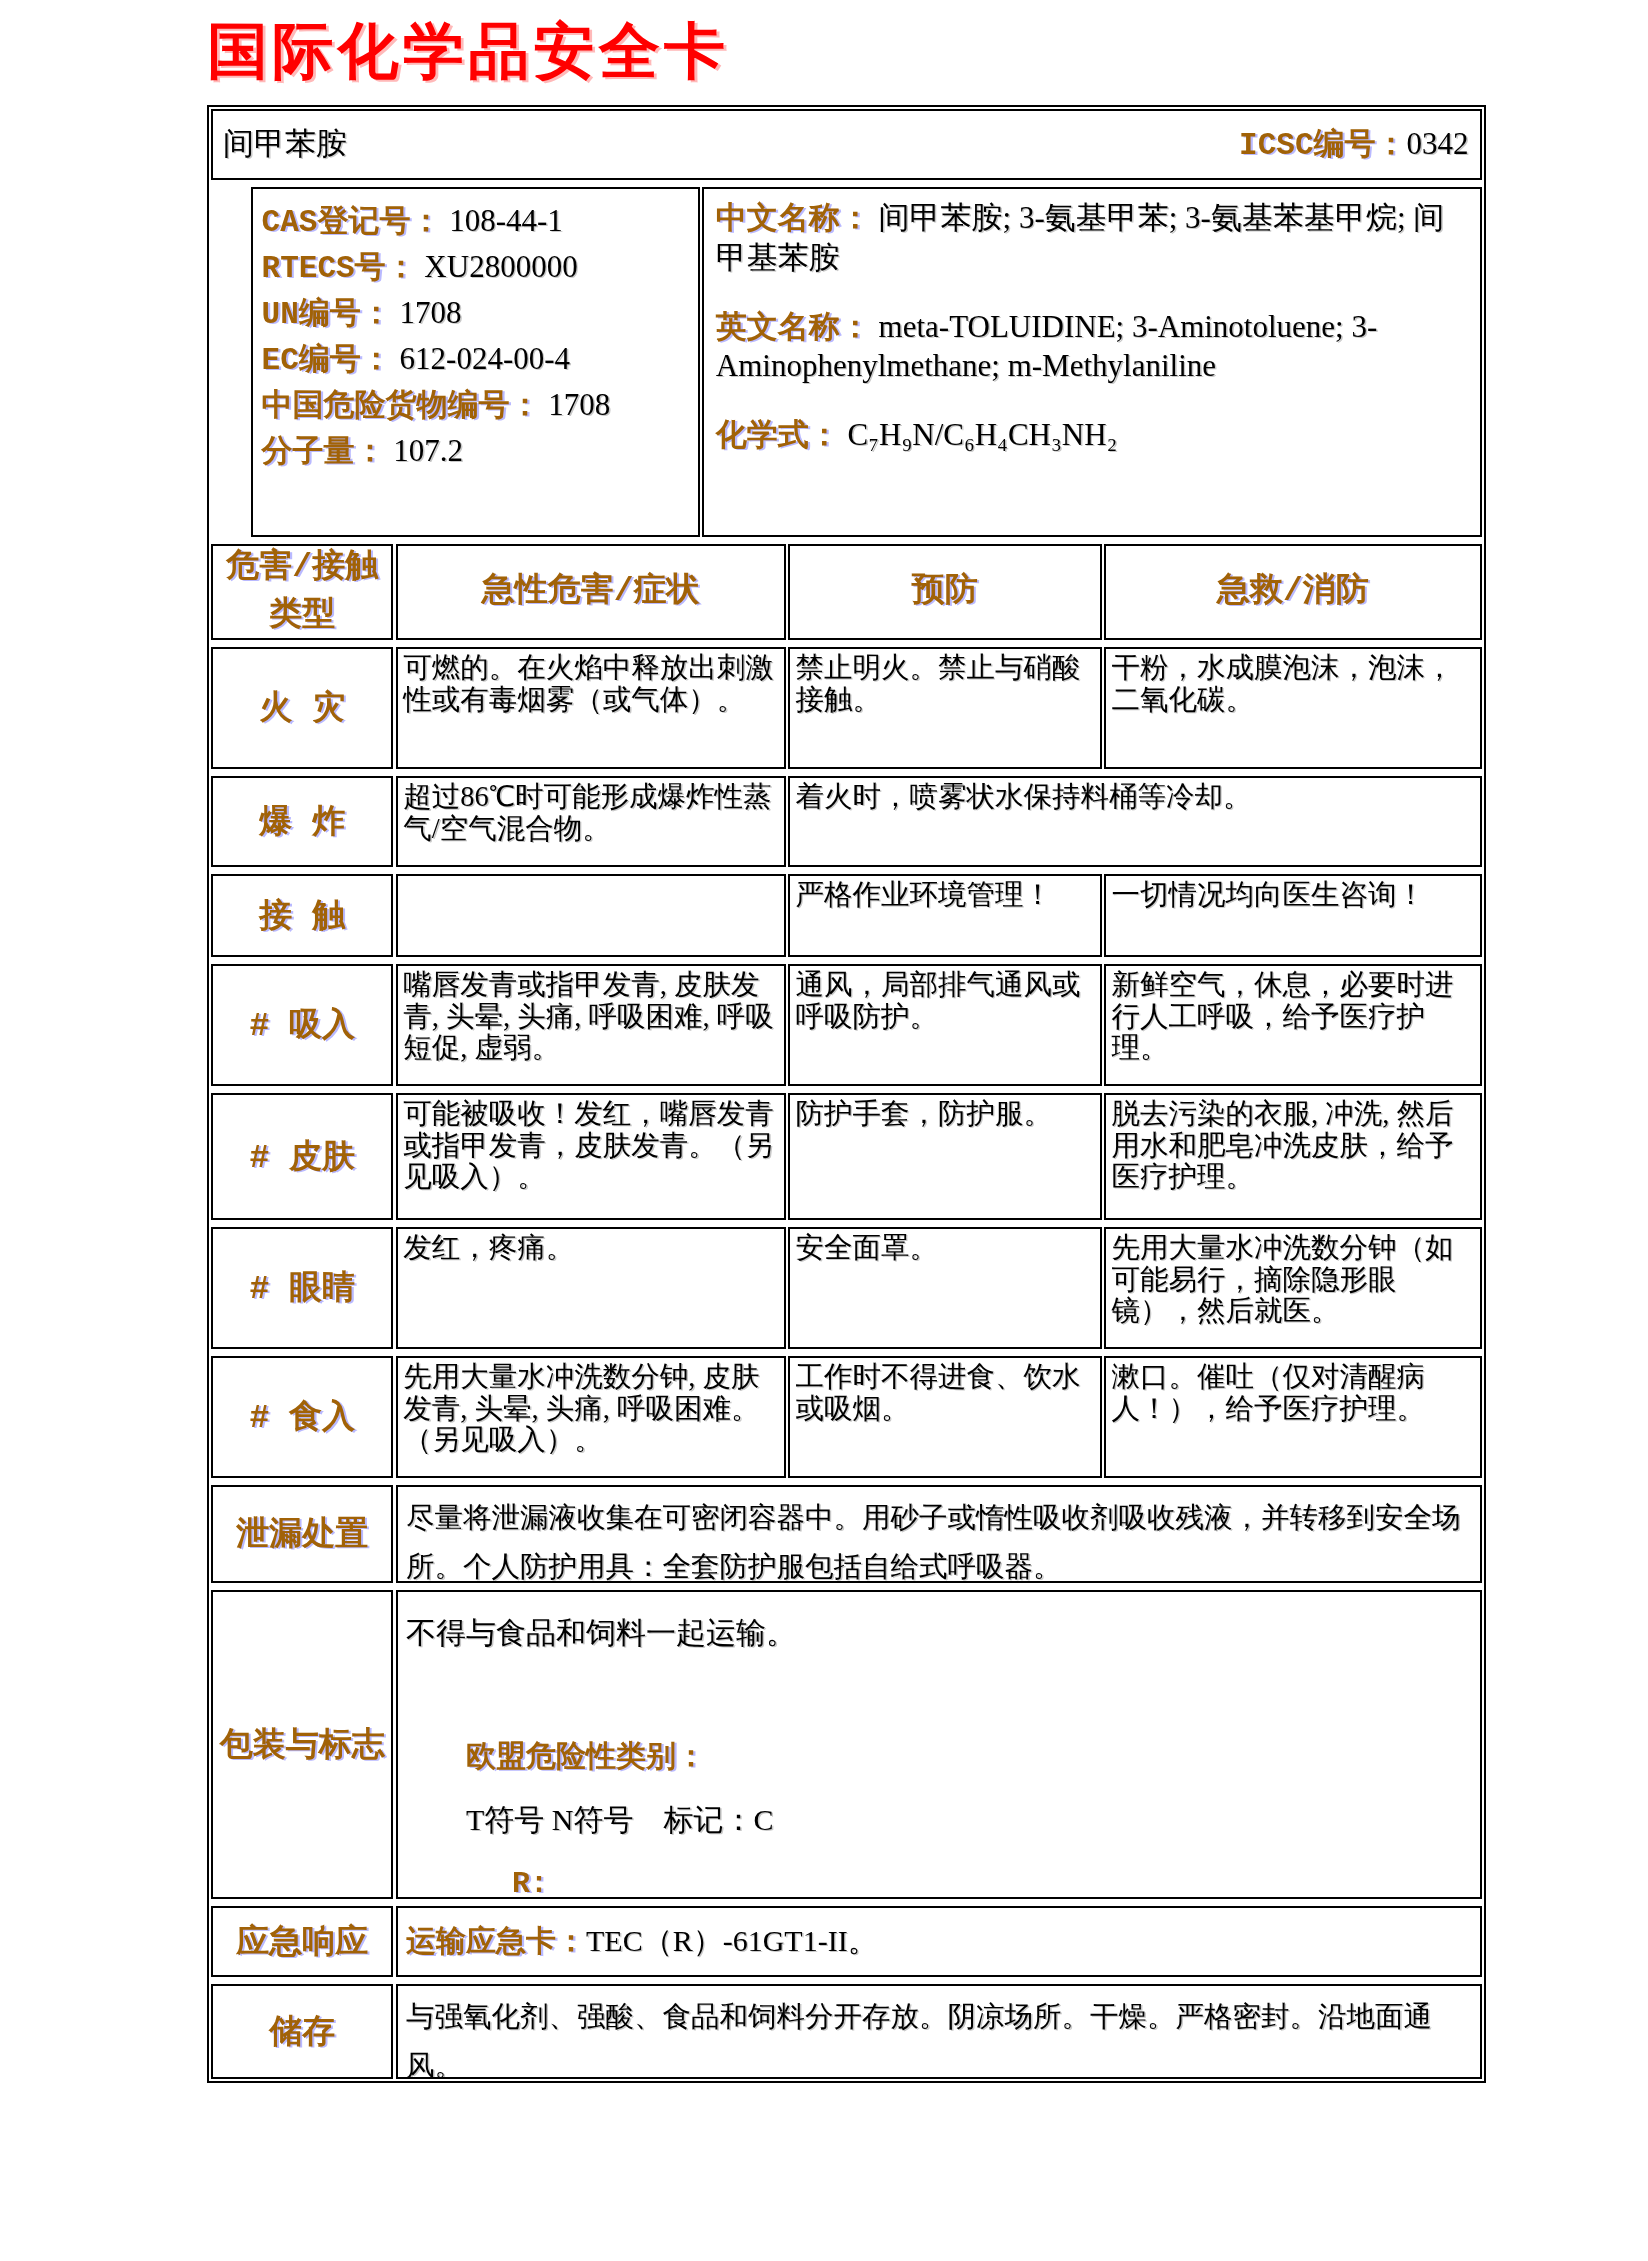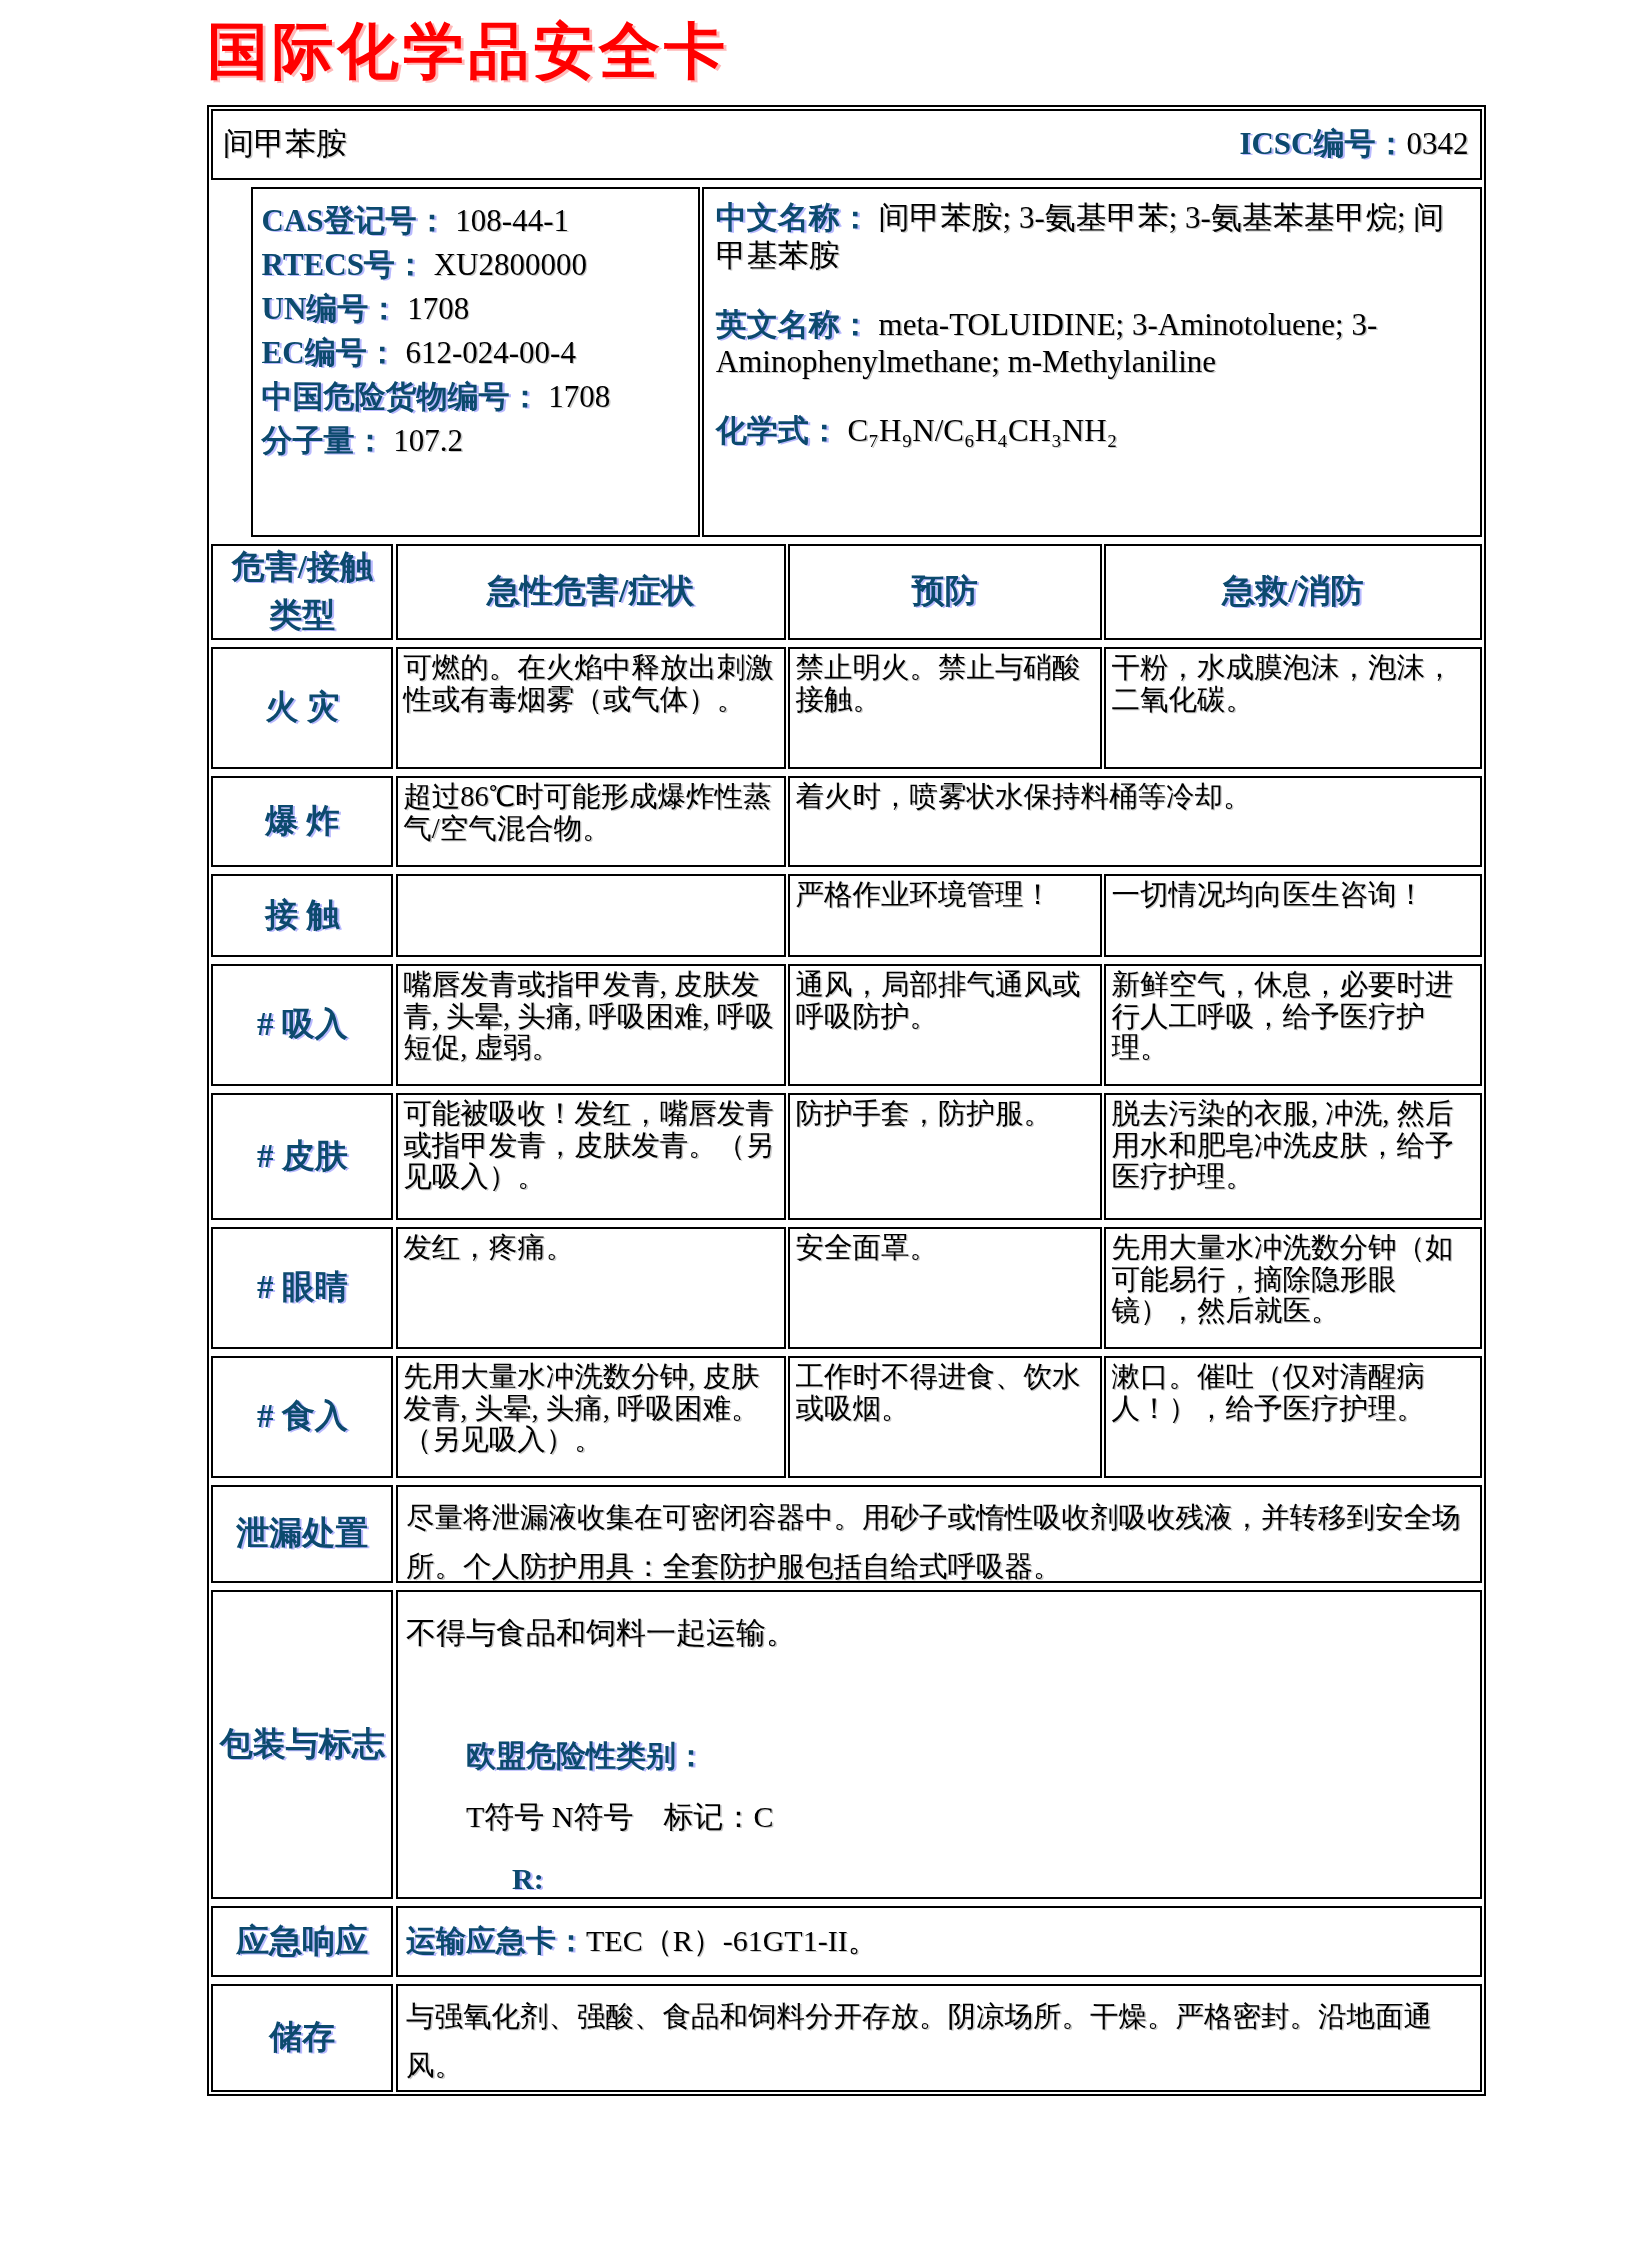--- a/index.html
+++ b/index.html
@@ -54,26 +54,26 @@
   .r-fire   { height: 122px; }
   .r-expl   { height: 91px; }
   .r-cont   { height: 83px; }
   .r-inh    { height: 122px; }
   .r-skin   { height: 127px; }
   .r-eye    { height: 122px; }
   .r-ing    { height: 122px; }
   .r-spill  { height: 98px; }
   .r-pack   { height: 309px; }
   .r-emerg  { height: 71px; }
-  .r-store  { height: 108px; margin-left: 32px; }
+  .r-store  { height: 95px; margin-left: 32px; }
 
   .blue-label {
-    font-family: Liberation Serif, serif;
+    font-family: Liberation Mono, monospace;
     font-weight: bold;
-    color: #0c4a6e;
+    color: #a16207;
     text-shadow: 2.1px 1.4px 0 #b9b9ff;
   }
   .black-val {
     font-family: "Liberation Serif", serif;
     color: #000000;
     text-shadow: 1.4px 1.4px 0 #c8c8c8;
   }
   
   .head-cell {
     display: flex; align-items: center; justify-content: space-between;

